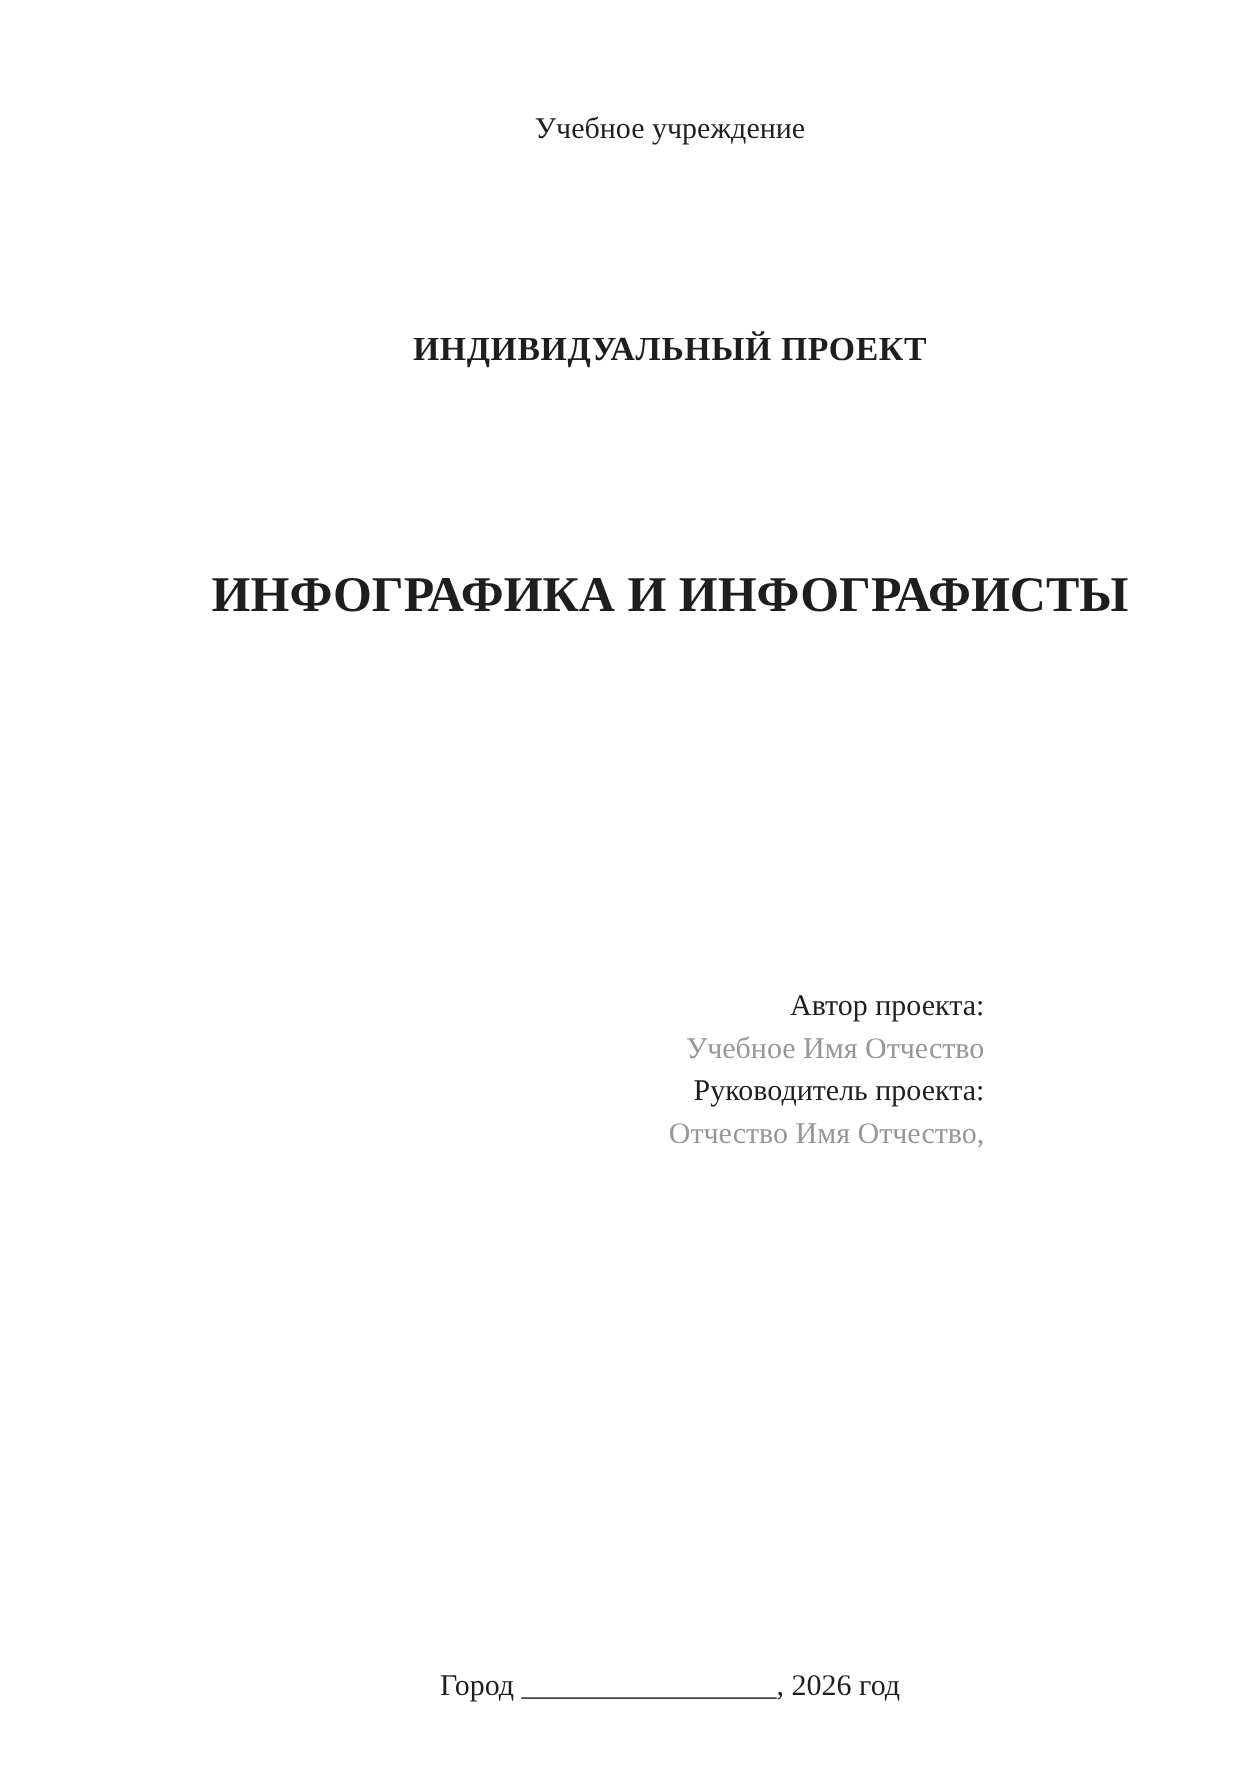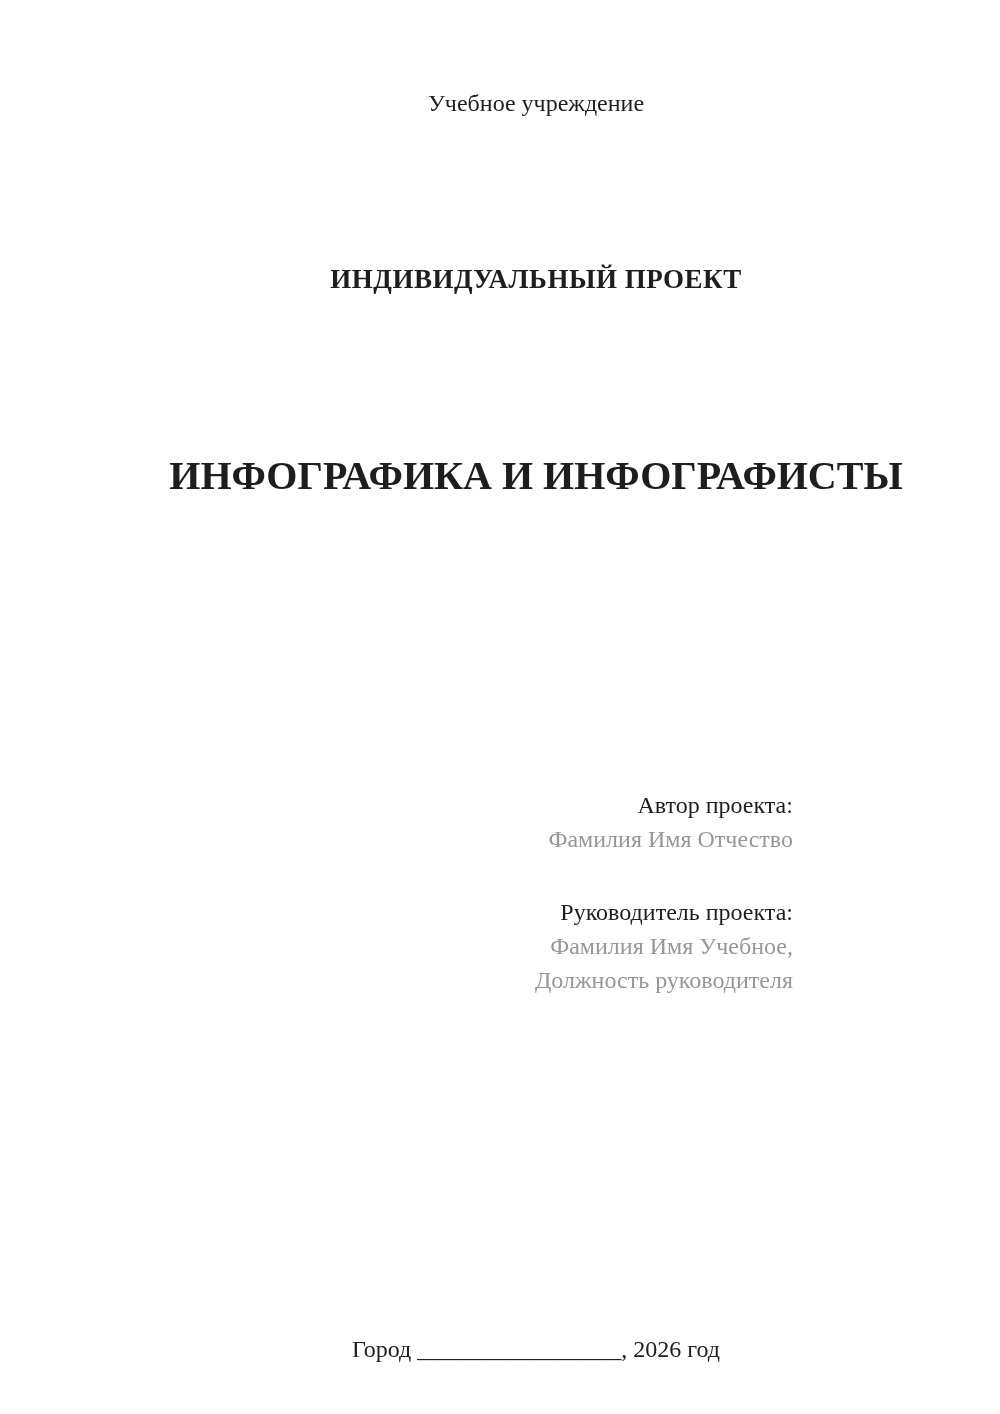--- a/index.html
+++ b/index.html
@@ -49,21 +49,20 @@
     top: 788px;
     font-size: 24px;
     line-height: 34px;
     text-align: right;
   }
   .credits p {
     margin: 0;
     white-space: nowrap;
   }
   .credits .supervisor-label {
-    margin-top: 39px;
   }
   .placeholder-text {
     color: #96979a;
   }
   .city-year {
     top: 1290px;
     font-size: 24px;
     line-height: 31px;
     margin-top: 44px;
   }
@@ -77,23 +76,22 @@
 <div class="page">
 
   <div class="centered-line institution">Учебное учреждение</div>
 
   <div class="centered-line project-type">ИНДИВИДУАЛЬНЫЙ ПРОЕКТ</div>
 
   <div class="centered-line project-title">ИНФОГРАФИКА И ИНФОГРАФИСТЫ</div>
 
   <div class="credits">
     <p>Автор проекта:</p>
-    <p class="placeholder-text">Фамилия Имя Отчество</p>
+    <p class="placeholder-text">Учебное Имя Отчество</p>
     <p class="supervisor-label">Руководитель проекта:</p>
-    <p class="placeholder-text">Фамилия Имя Учебное,</p>
-    <p class="placeholder-text">Должность руководителя</p>
+    <p class="placeholder-text">Отчество Имя Отчество,</p>
   </div>
 
   <div class="centered-line city-year">
     <span>Город </span><span class="blank">_________________</span><span>, 2026 год</span>
   </div>
 
 </div>
 
 </body></html>

